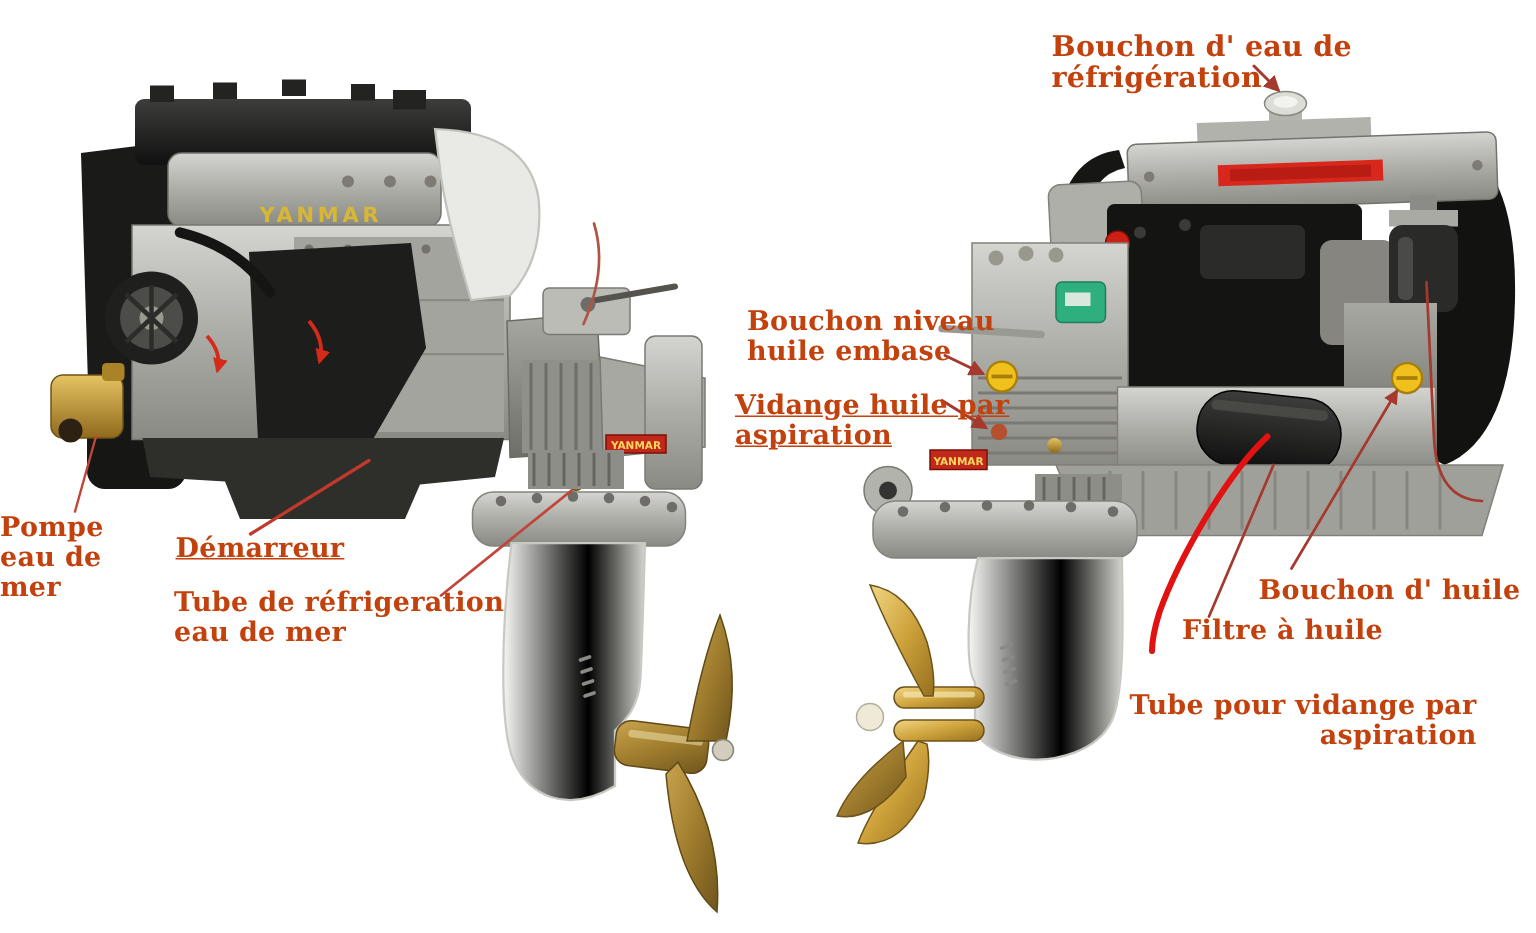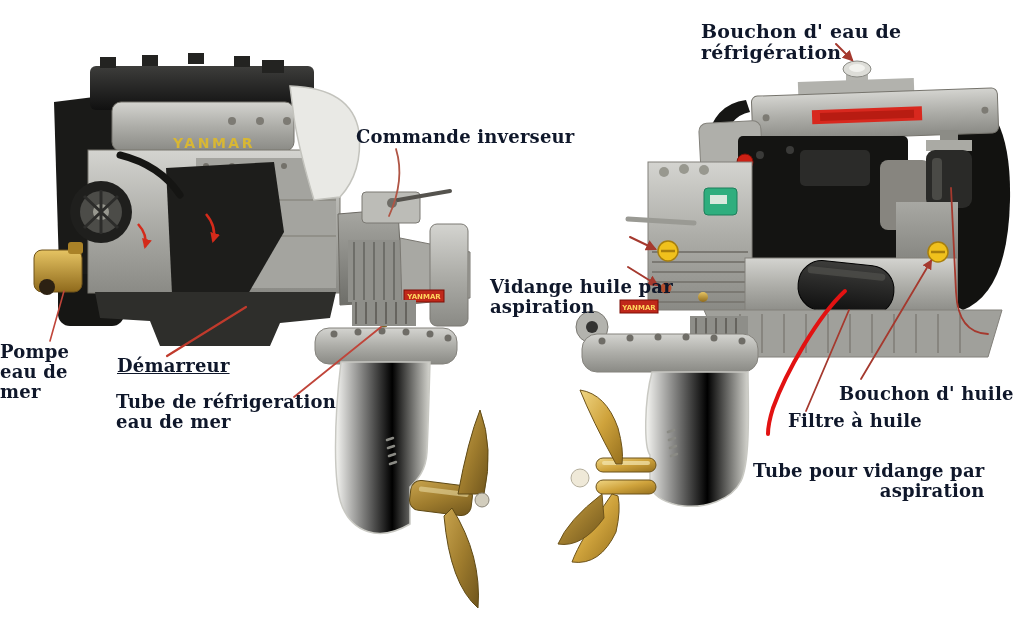--- a/index.html
+++ b/index.html
@@ -3,27 +3,27 @@
 <meta charset="utf-8">
 <style>
   html,body { margin:0; padding:0; background:#ffffff; }
   .stage {
     position:relative; width:1024px; height:622px; background:#ffffff;
     overflow:hidden; font-family:"DejaVu Serif", serif;
   }
   .stage svg { position:absolute; left:0; top:0; }
   .label {
     position:absolute; font-weight:bold; font-size:18px; line-height:1.12;
-    color:#0f172a; white-space:pre-line; letter-spacing:0.2px;
+    color:#c2410c; white-space:pre-line; letter-spacing:0.2px;
   }
   .center { text-align:left; }
   #lbl-bouchon-eau   { left:701px; top:21px;  font-size:19px; }
   #lbl-commande      { left:356px; top:127px; }
   #lbl-niveau        { left:498px; top:205px; }
-  #lbl-vidange       { left:490px; top:277px; }
+  #lbl-vidange       { left:490px; top:261px;text-decoration:underline; }
   #lbl-pompe         { left:0px;   top:342px; width:96px; }
   #lbl-demarreur     { left:117px; top:356px;text-decoration:underline; }
   #lbl-vanne         { left:116px; top:392px; width:224px; }
   #lbl-filtre-go     { left:903px; top:341px; width:104px; }
   #lbl-bouchon-huile { left:839px; top:384px; }
   #lbl-filtre-huile  { left:788px; top:411px; }
   #lbl-tube          { left:753px; top:461px;text-align:right; }
 </style>
 </head>
 <body>
@@ -287,21 +287,22 @@
     <path d="M167,356 L246,307" stroke-width="2.2" stroke="#c03a2c"></path>
     <path d="M294,397 L381,327" stroke-width="1.8" stroke="#c0453a"></path>
     <path d="M988,334 Q958,333 956,292 L951,188" stroke-width="1.8"></path>
     <path d="M861,379 L931,261" stroke-width="1.8" marker-end="url(#arr)"></path>
     <path d="M806,411 L849,310" stroke-width="1.8"></path>
     <path d="M845,291 C818,316 786,372 773,408 Q768,424 768,434" stroke="#e21212" stroke-width="4"></path>
   </g>
 </svg>
 
 <div class="label" id="lbl-bouchon-eau">Bouchon d' eau de réfrigération</div>
-<div class="label" id="lbl-commande">Commande inverseur</div>
+<div class="label" id="lbl-niveau">Bouchon niveau
+huile embase</div>
 <div class="label" id="lbl-vidange">Vidange huile par
 aspiration</div>
 <div class="label center" id="lbl-pompe">Pompe
 eau de mer</div>
 <div class="label" id="lbl-demarreur">Démarreur</div>
 <div class="label center" id="lbl-vanne">Tube de réfrigeration
 eau de mer</div>
 <div class="label" id="lbl-filtre-huile">Filtre à huile</div>
 <div class="label" id="lbl-bouchon-huile">Bouchon d' huile</div>
 <div class="label" id="lbl-tube">Tube pour vidange par

